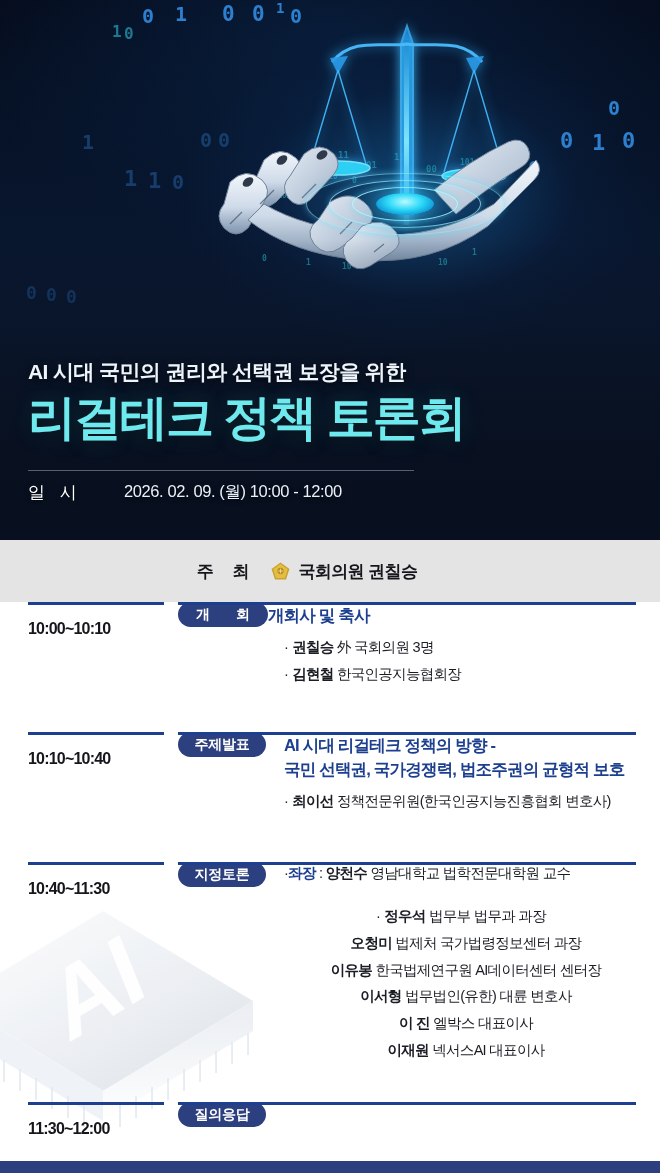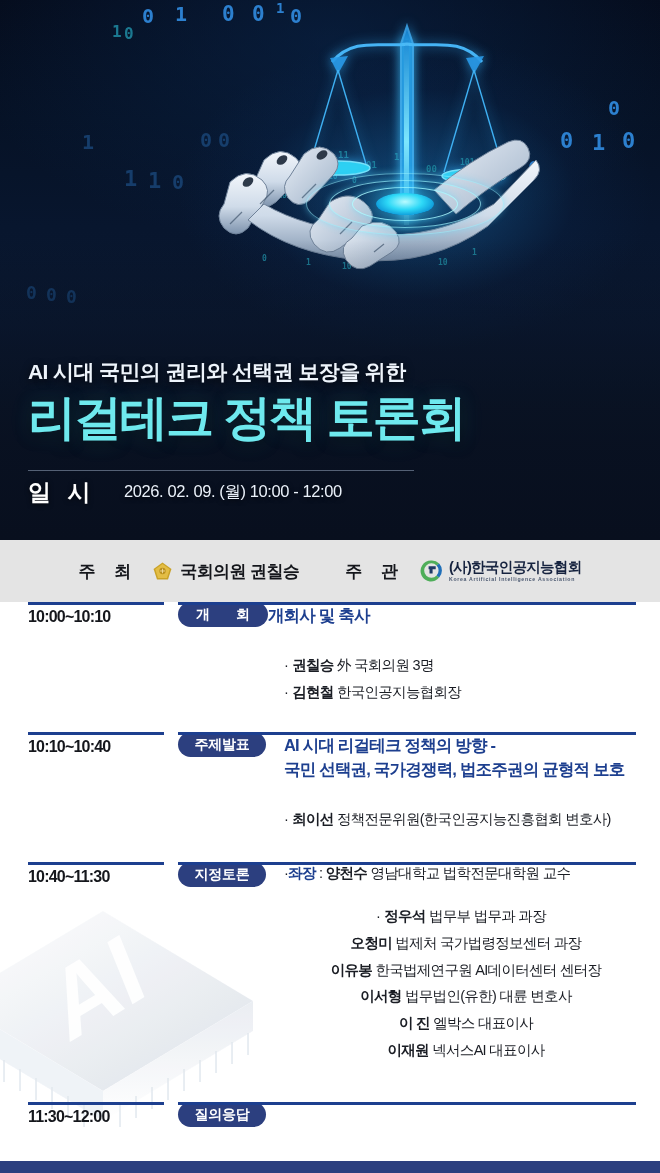--- a/index.html
+++ b/index.html
@@ -89,21 +89,21 @@
     text-shadow:0 3px 14px rgba(0,0,0,.6),0 0 22px rgba(60,220,235,.22);
   }
   .info-table{width:386px;}
   .info-row{
     display:flex;align-items:center;
     border-top:1px solid rgba(190,210,235,.42);
     height:42px;
   }
   .info-row:last-child{border-bottom:1px solid rgba(190,210,235,.0);}
   .info-label{
-    color:#ffffff;font-size:23px;font-weight:700;letter-spacing:5px;
+    color:#ffffff;font-size:17px;font-weight:400;letter-spacing:5px;
     width:96px;flex:none;text-shadow:0 1px 5px rgba(0,0,0,.7);
   }
   .info-value{
     color:#eaf1fa;font-size:16.5px;font-weight:500;letter-spacing:-.4px;
     text-shadow:0 1px 5px rgba(0,0,0,.7);
   }
 
   
   .hostbar{
     position:relative;
@@ -144,38 +144,38 @@
   .rows{position:relative;z-index:3;}
   .prow{position:relative;display:flex;}
   .prow .divider{
     position:absolute;left:0;right:0;top:0;height:3px;
   }
   .divider .seg-a{position:absolute;left:28px;width:136px;height:3px;background:#1d3f8f;}
   .divider .seg-b{position:absolute;left:178px;right:24px;height:3px;background:#1d3f8f;}
   .time{
     width:178px;flex:none;padding-left:28px;box-sizing:border-box;
     font-size:16px;font-weight:800;color:#15171c;letter-spacing:-.8px;
-    padding-top:6px;
+    padding-top:18px;
   }
   .rowbody{flex:1;padding-right:22px;}
   .badge-line{display:flex;align-items:flex-start;}
   .badge{
     background:#2c3f7f;color:#ffffff;border-radius:20px;
     min-width:88px;height:25px;box-sizing:border-box;
     display:inline-flex;align-items:center;justify-content:center;
     font-size:14px;font-weight:700;letter-spacing:-.3px;flex:none;
     padding:0 14px;
   }
   .badge.spaced{letter-spacing:11px;padding-left:18px;padding-right:7px;}
   .badge-after{margin-left:18px;padding-top:2px;}
   .head-blue{
     color:#1d3f8f;font-size:16.5px;font-weight:800;letter-spacing:-.8px;
     line-height:1.45;margin:0;
   }
-  .bullets{margin:24px 0 0 0;padding:0;list-style:none;}
+  .bullets{margin:6px 0 0 0;padding:0;list-style:none;}
   .bullets li{
     font-size:14.5px;color:#1a1d24;letter-spacing:-.7px;
     line-height:1.85;white-space:nowrap;
   }
   .bullets li .dot{color:#1a1d24;margin-right:4px;}
   .bullets li b{font-weight:800;}
   .bullets.indent li{padding-left:10px;text-align:center;}
   .bullets.indent li.first{padding-left:0;}
   .chair{font-size:14.5px;letter-spacing:-.7px;color:#1a1d24;}
   .chair .lbl{color:#1d3f8f;font-weight:800;}
@@ -315,34 +315,20 @@
         <path d="M12 1.6 L22.2 9 L18.3 21 H5.7 L1.8 9 Z" fill="#c9a227"></path>
         <path d="M12 3.4 L20.3 9.5 L17.1 19.4 H6.9 L3.7 9.5 Z" fill="#e3bd45"></path>
         <circle cx="12" cy="11.4" r="3.6" fill="#b98f1c"></circle>
         <path d="M9.2 11.4 h5.6 M12 8.8 v5.2" stroke="#f0dba0" stroke-width="1" fill="none"></path>
       </svg>
       <span class="host-name">국회의원 권칠승</span>
     </div>
 
     <div class="gap-mid"></div>
 
-    <div class="host-group">
-      <span class="host-cap">주 관</span>
-      <div class="kaia-logo">
-        <svg class="kaia-mark" viewBox="0 0 24 24">
-          <path d="M12 1.5 a10.5 10.5 0 1 0 8.2 17.1 l-2.6 -2.1 a7.2 7.2 0 1 1 0 -9.9 l2.6 -2.1 A10.45 10.45 0 0 0 12 1.5 Z" fill="#4fae5a"></path>
-          <path d="M20.2 4.5 l-2.6 2.1 a7.2 7.2 0 0 1 0 9.9 l2.6 2.1 a10.5 10.5 0 0 0 0 -14.1 Z" fill="#1f6fb8"></path>
-          <path d="M13.6 7.2 h3.1 v3.1 h-3.1 v4.3 h-3.1 v-4.3 h-0.9 v-3.1 h0.9 z" fill="#1f3a66"></path>
-        </svg>
-        <div class="kaia-text">
-          <span class="kaia-ko">(사)한국인공지능협회</span>
-          <span class="kaia-en">Korea Artificial Intelligence Association</span>
-        </div>
-      </div>
-    </div>
   </div>
 
   <div class="program">
 
     <div class="chip-bg">
       <svg width="330" height="300" viewBox="0 0 330 300">
         <defs>
           <linearGradient id="cg" x1="0" y1="0" x2="1" y2="1">
             <stop offset="0%" stop-color="#ffffff"></stop>
             <stop offset="45%" stop-color="#eef1f5"></stop>

